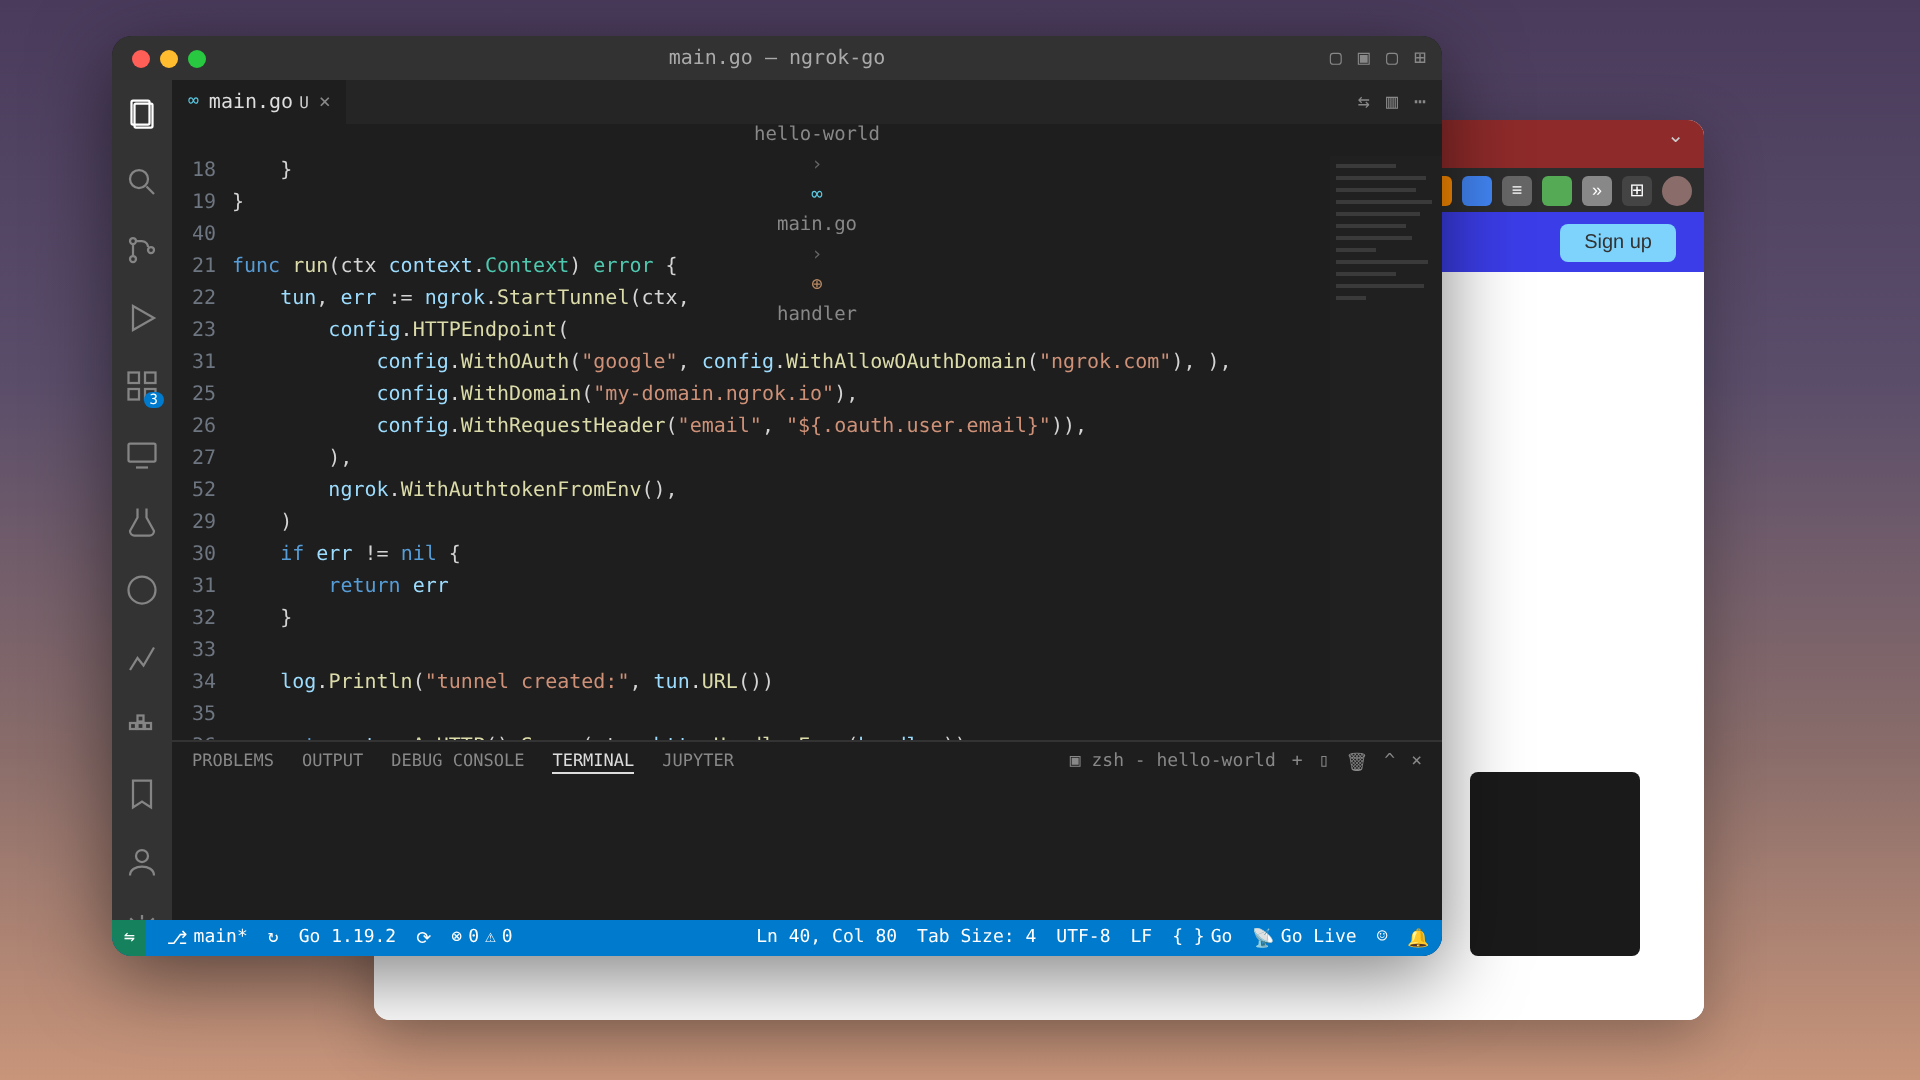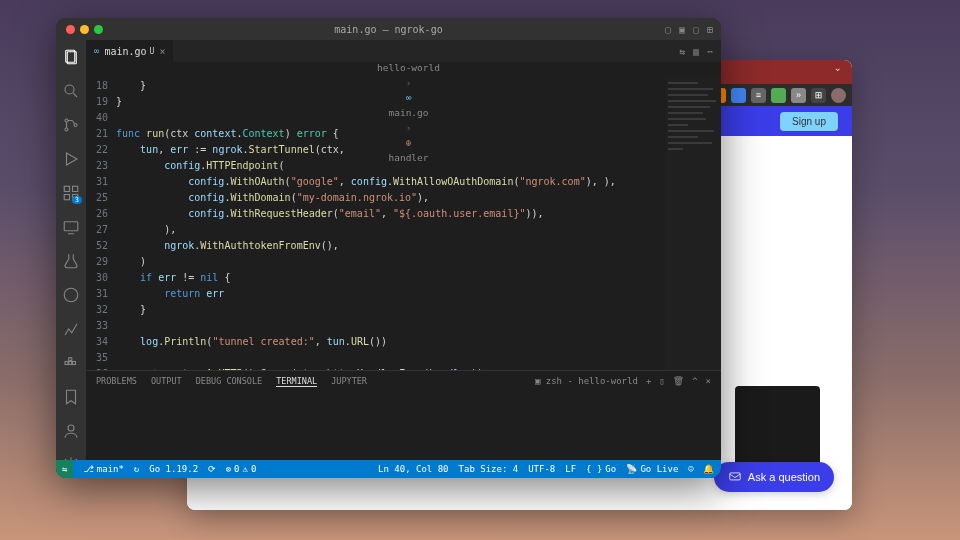--- a/index.html
+++ b/index.html
@@ -131,27 +131,20 @@
       <div class="ext-icon" style="background: rgb(85, 170, 85);"></div>
       <div class="ext-icon" style="background: rgb(136, 136, 136);">»</div>
       <div class="ext-icon" style="background: rgb(68, 68, 68);">⊞</div>
     <div class="ext-icon" style="border-radius:50%;background:#8a6d6a"></div>
   </div>
   <div class="browser-addr">
     <button class="signup-btn">Sign up</button>
   </div>
   <div class="browser-body">
     <div class="video-box"></div>
-    <button class="ask-btn">
-      <svg viewBox="0 0 24 24">
-          <rect x="3" y="5" width="18" height="12" rx="2"></rect>
-          <path d="M3 7l9 6 9-6"></path>
-        </svg>
-      <span>Ask a question</span>
-    </button>
   </div>
 </div>
 
 <div class="vscode">
   <div class="vsc-titlebar">
     <div class="traffic">
       <span class="tr-close"></span>
       <span class="tr-min"></span>
       <span class="tr-max"></span>
     </div>

